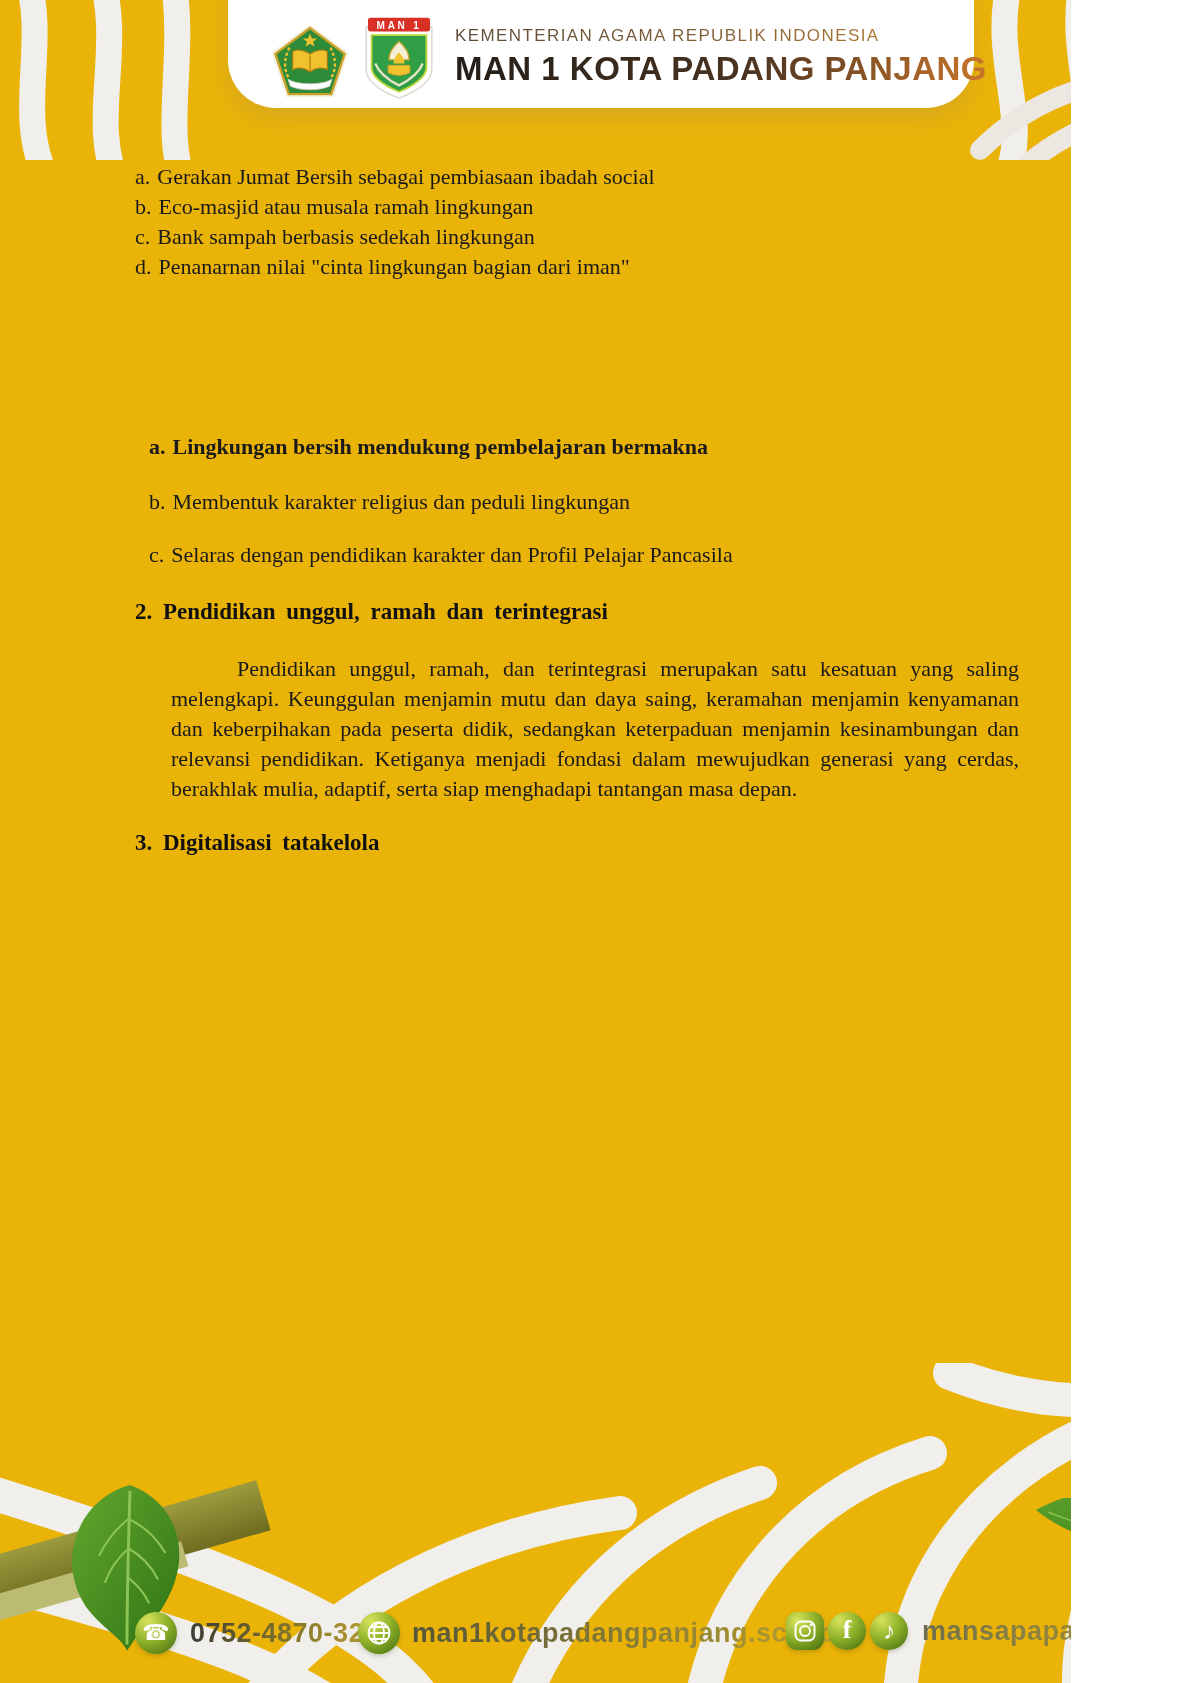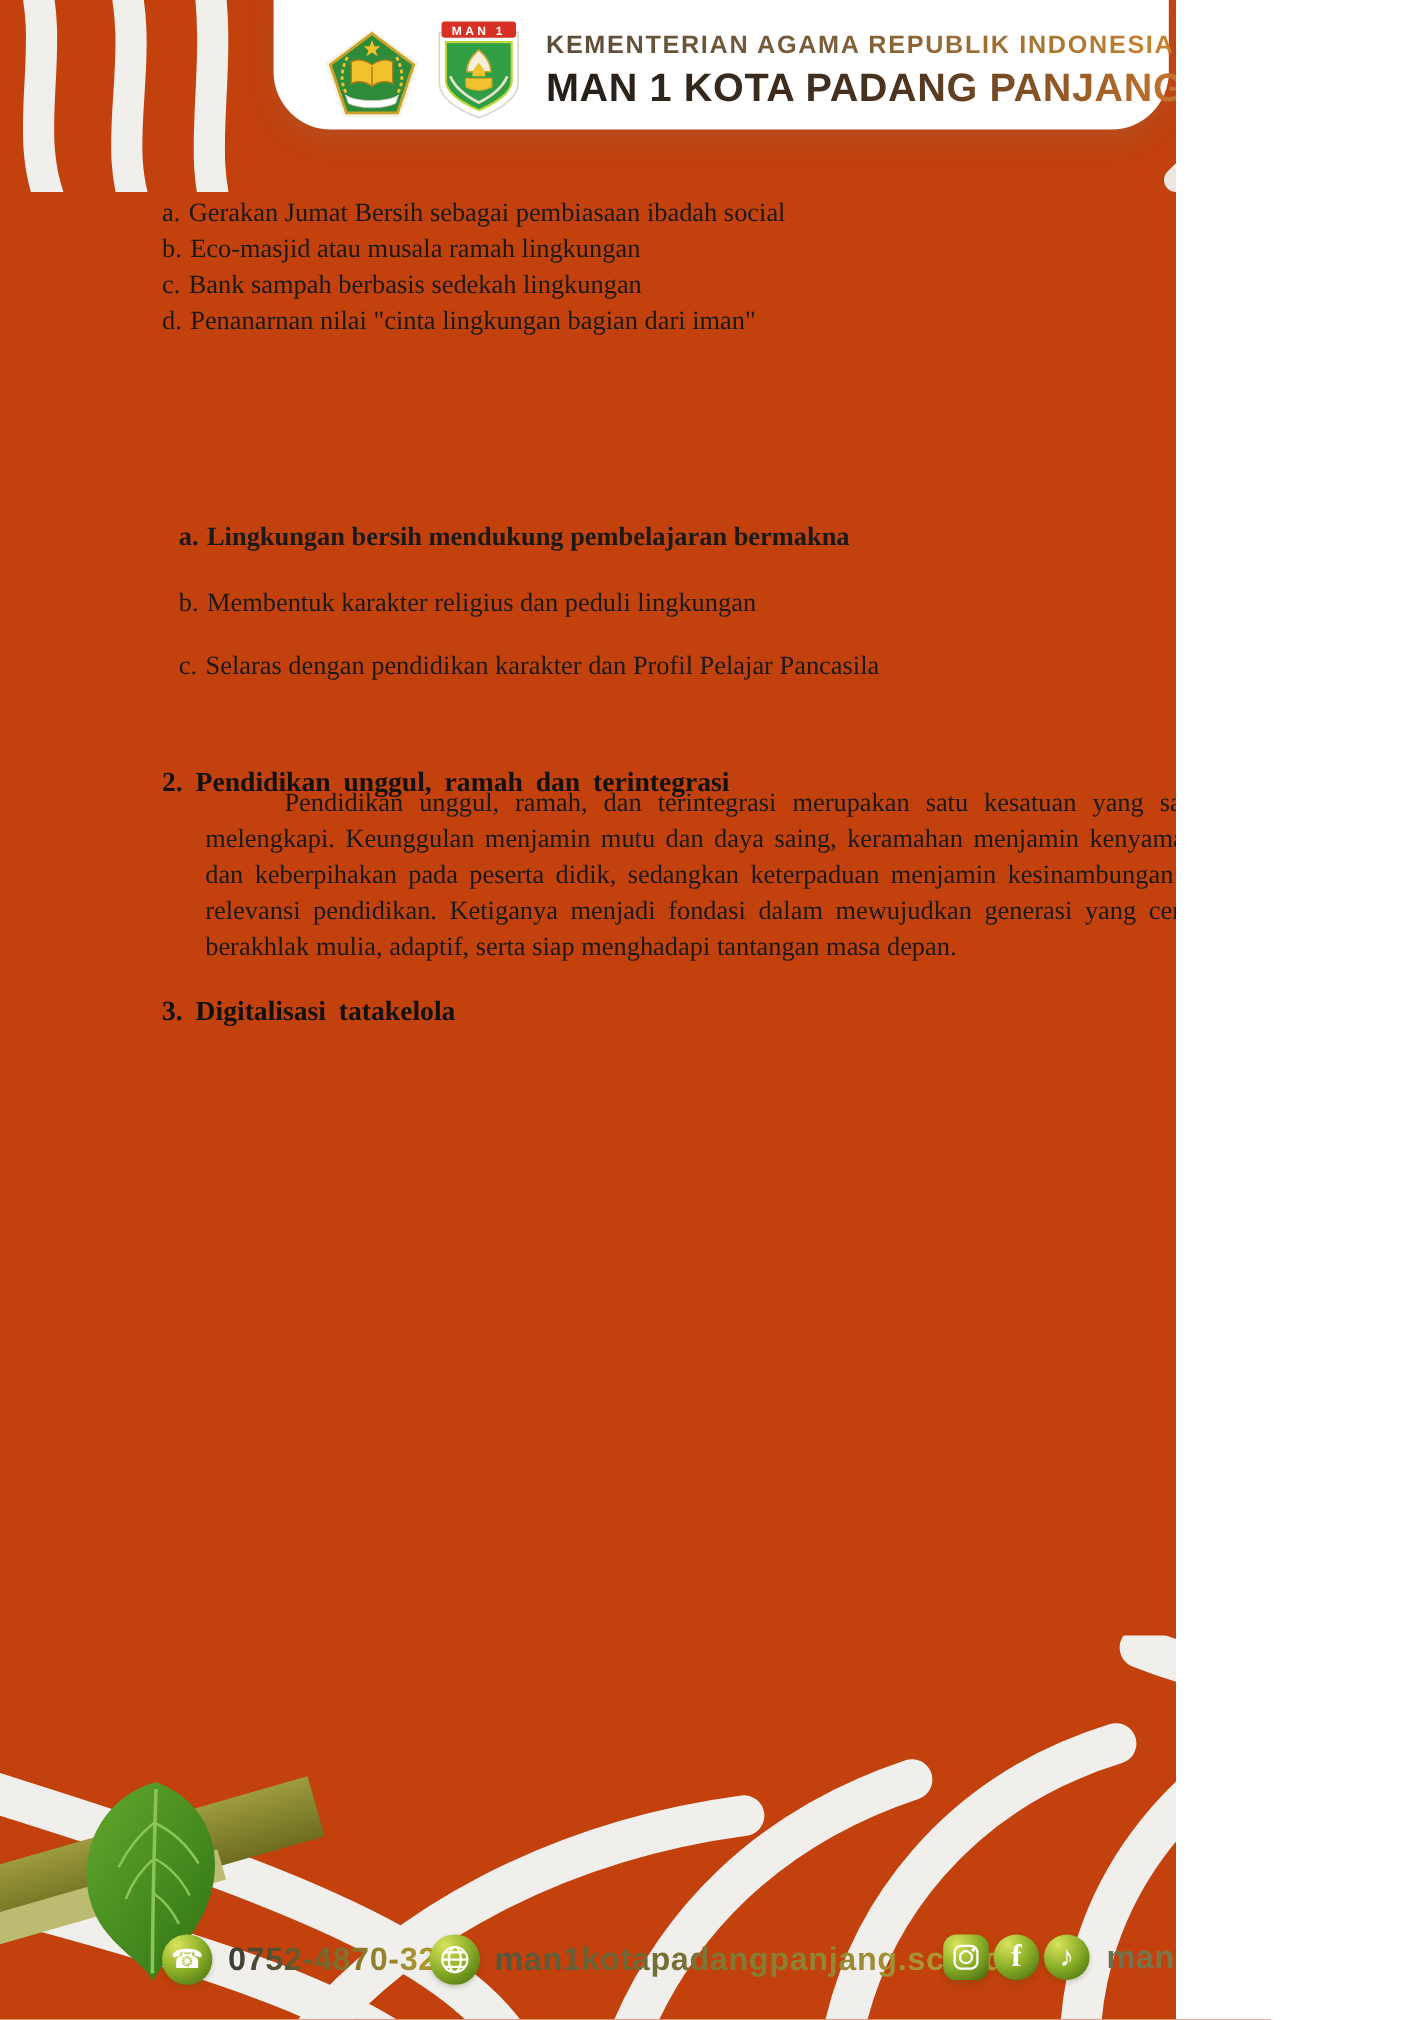--- a/index.html
+++ b/index.html
@@ -1,31 +1,31 @@
 <!DOCTYPE html>
 <html><head>
 <meta charset="utf-8">
 <style>
   html,body{margin:0;padding:0;}
   body{width:1190px;height:1683px;background:#ffffff;font-family:"Liberation Serif",serif;}
-  .page{position:relative;width:980px;height:1683px;overflow:hidden;background:#c2410c;}
+  .page{position:relative;width:1071px;height:1683px;overflow:hidden;background:#eab308;}
 
   
   .wave-svg{position:absolute;left:0;pointer-events:none;}
 
   
   .header-card{
     position:absolute;left:228px;top:-48px;width:746px;height:156px;
     background:#ffffff;border-radius:48px;
     box-shadow:0 10px 22px rgba(140,130,115,.20);
   }
   .logo{position:absolute;}
   .header-text{position:absolute;left:455px;top:26px;font-family:"Liberation Sans",sans-serif;}
   .ministry-line{
-    font-size:21px;font-weight:700;letter-spacing:1.4px;white-space:nowrap;
+    font-size:17px;font-weight:400;letter-spacing:1.4px;white-space:nowrap;
     background:linear-gradient(90deg,#5d4c39 0%,#7c5e37 45%,#c9842d 100%);
     -webkit-background-clip:text;background-clip:text;color:transparent;
   }
   .school-line{
     margin-top:4px;font-size:33px;font-weight:800;letter-spacing:.5px;white-space:nowrap;
     background:linear-gradient(90deg,#231e19 0%,#4a3320 55%,#c9752a 100%);
     -webkit-background-clip:text;background-clip:text;color:transparent;
   }
 
   
@@ -133,21 +133,21 @@
     <div class="li"><span class="m">b.</span><span>Eco-masjid atau musala ramah lingkungan</span></div>
     <div class="li"><span class="m">c.</span><span>Bank sampah berbasis sedekah lingkungan</span></div>
     <div class="li"><span class="m">d.</span><span>Penanarnan nilai "cinta lingkungan bagian dari iman"</span></div>
   </div>
 
 
   <div class="doc li" style="left:149px;top:432px;font-weight:bold;"><span class="m">a.</span><span>Lingkungan bersih mendukung pembelajaran bermakna</span></div>
   <div class="doc li" style="left:149px;top:540px;"><span class="m">c.</span><span>Selaras dengan pendidikan karakter dan Profil Pelajar Pancasila</span></div>
   <div class="doc li" style="left:149px;top:487px;"><span class="m">b.</span><span>Membentuk karakter religius dan peduli lingkungan</span></div>
 
-  <div class="doc heading" style="left:135px;top:597px;margin-top:40px;">2. Pendidikan unggul, ramah dan terintegrasi</div>
+  <div class="doc heading" style="left:135px;top:597px;">2. Pendidikan unggul, ramah dan terintegrasi</div>
 
   <div class="doc justify indent" style="left:135px;top:654px;width:848px;">Pendidikan unggul, ramah, dan terintegrasi merupakan satu kesatuan yang saling melengkapi. Keunggulan menjamin mutu dan daya saing, keramahan menjamin kenyamanan dan keberpihakan pada peserta didik, sedangkan keterpaduan menjamin kesinambungan dan relevansi pendidikan. Ketiganya menjadi fondasi dalam mewujudkan generasi yang cerdas, berakhlak mulia, adaptif, serta siap menghadapi tantangan masa depan.</div>
 
   <div class="doc heading" style="left:135px;top:828px;">3. Digitalisasi tatakelola</div>
 
   <div class="olive-band"></div>
   <div class="olive-band2"></div>
 
   <svg class="leaf-left" width="150" height="170" viewBox="0 0 100 115">
     <defs>

